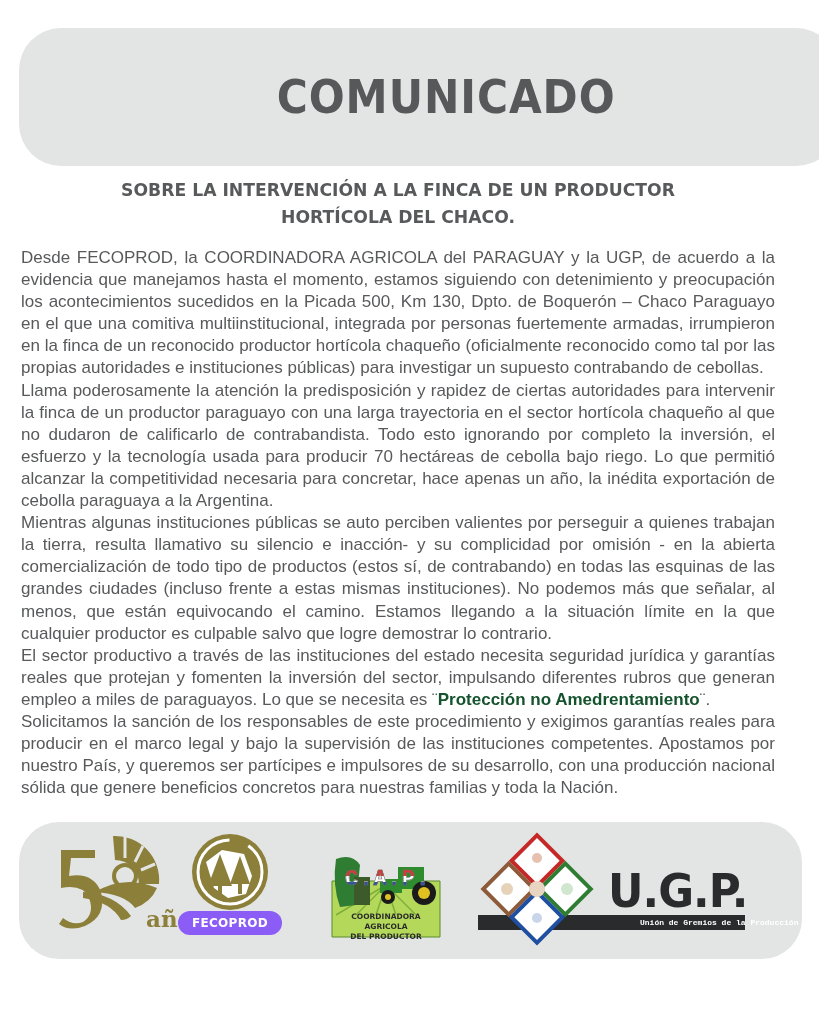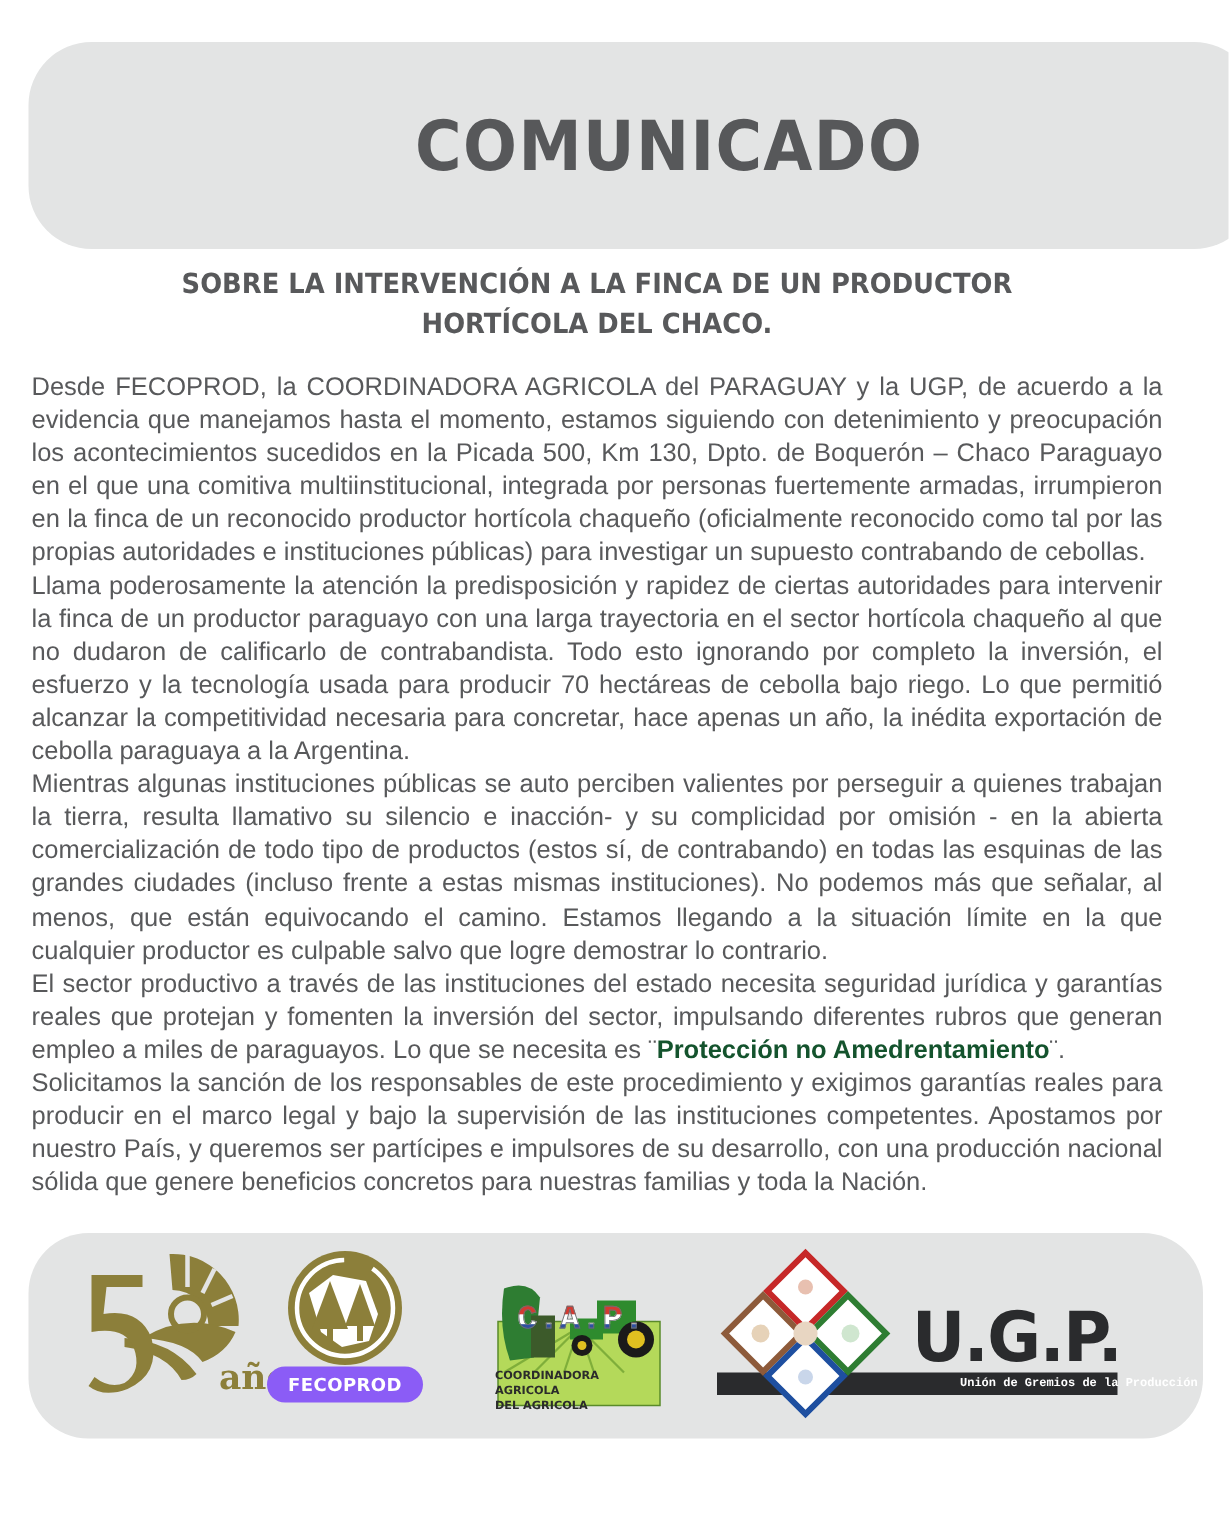--- a/index.html
+++ b/index.html
@@ -54,21 +54,21 @@
     .cap-label {
       position: absolute; left: 345px; top: 843px;
       font-family: Liberation Mono, monospace; font-weight: bold; font-size: 22px;
       letter-spacing: 1px;
       background: linear-gradient(#d33a32 0%, #d33a32 38%, #ffffff 38%, #ffffff 62%, #2f4fa0 62%, #2f4fa0 100%);
       -webkit-background-clip: text; background-clip: text; color: transparent; margin-top: 24px;
       -webkit-text-stroke: 0.6px #6d6f72;
     }
     .cap-caption {
       position: absolute; left: 330px; top: 912px; width: 112px;
-      font-family: "DejaVu Sans", sans-serif; font-weight: bold;
+      text-align: center; font-family: "DejaVu Sans", sans-serif; font-weight: bold;
       font-size: 7.5px; line-height: 10px; color: #2b2b2b;
     }
     .ugp-letters {
       position: absolute; left: 608px; top: 864px;
       font-family: "DejaVu Sans", sans-serif; font-weight: bold; font-size: 46px;
       color: #2a2b2d; letter-spacing: -1px; transform: scaleX(0.95); transform-origin: left;
     }
     .ugp-band {
       position: absolute; left: 478px; top: 915px; width: 267px; height: 15px;
       background: #2a2b2d;
@@ -142,21 +142,21 @@
   <rect x="72" y="22" width="26" height="22" fill="#2e8b2e"></rect>
   <rect x="54" y="34" width="22" height="14" fill="#2e8b2e"></rect>
   <circle cx="98" cy="48" r="12" fill="#1a1a1a"></circle>
     <circle cx="98" cy="48" r="6" fill="#e0c020"></circle>
   <circle cx="62" cy="52" r="7" fill="#1a1a1a"></circle>
     <circle cx="62" cy="52" r="3" fill="#e0c020"></circle>
 </svg>
 <div class="cap-label">C.A.P.</div>
 <div class="cap-caption">
   <div>COORDINADORA AGRICOLA</div>
-  <div>DEL AGRICOLA</div>
+  <div>DEL PRODUCTOR</div>
 </div>
 
 <div class="ugp-band"></div>
 <svg class="logo logo-ugp" viewBox="0 0 275 115">
   <g transform="translate(62 57) rotate(45)">
     <rect x="-38" y="-38" width="36" height="36" fill="#ffffff" stroke="#c62828" stroke-width="4"></rect>
     <rect x="2" y="-38" width="36" height="36" fill="#ffffff" stroke="#2e7d32" stroke-width="4"></rect>
     <rect x="-38" y="2" width="36" height="36" fill="#ffffff" stroke="#8d5a3a" stroke-width="4"></rect>
     <rect x="2" y="2" width="36" height="36" fill="#ffffff" stroke="#1e4fa0" stroke-width="4"></rect>
   </g>

